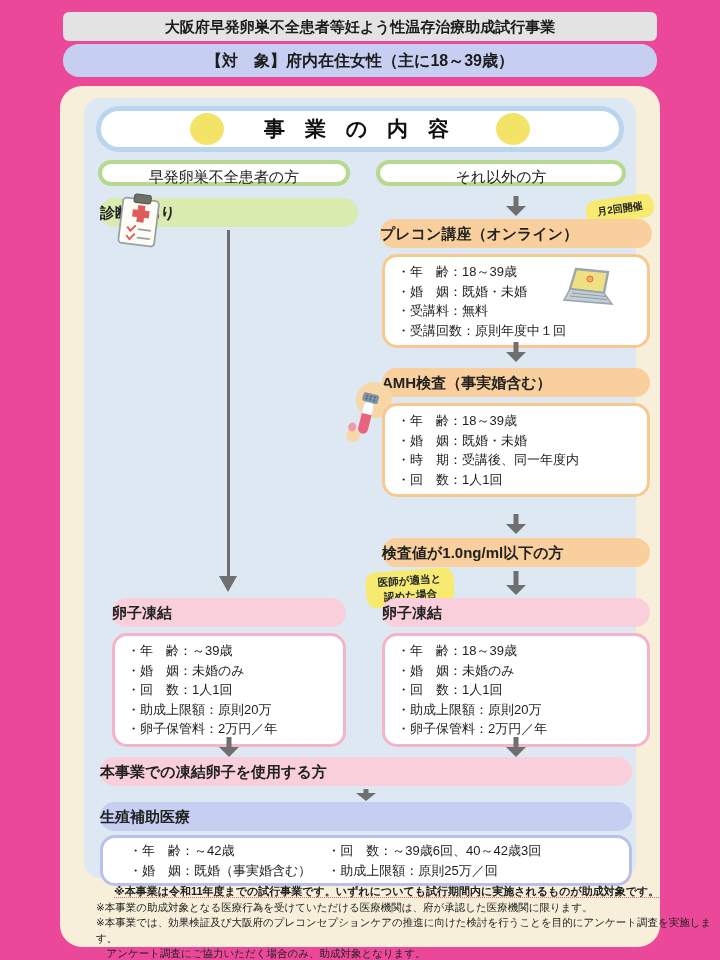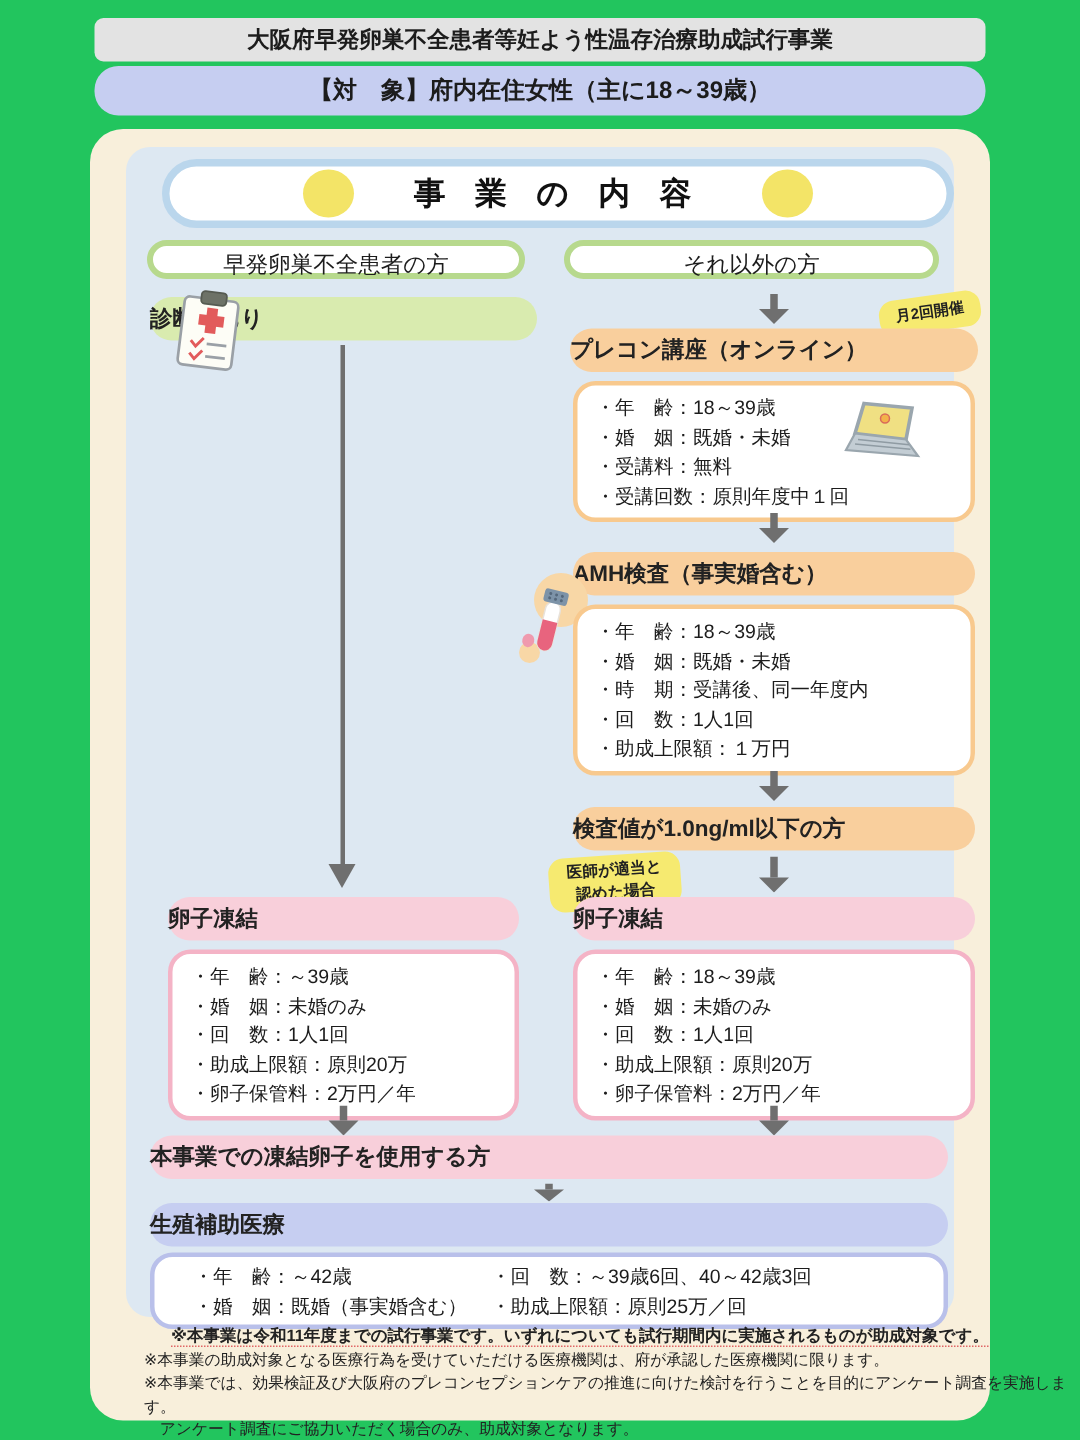--- a/index.html
+++ b/index.html
@@ -1,28 +1,28 @@
 <!DOCTYPE html>
 <html><head>
 <meta charset="utf-8">
 <style>
   html,body{margin:0;padding:0;background:#fff;}
-  .stage{position:relative;width:720px;height:960px;background:#22c55e;overflow:hidden;
+  .stage{position:relative;width:720px;height:960px;background:#ec4899;overflow:hidden;
          font-family:"Liberation Sans","DejaVu Sans",sans-serif;color:#1c1c1c;}
   .abs{position:absolute;box-sizing:border-box;}
   
   .title1{left:63px;top:12px;width:594px;height:29px;background:#e3e3e3;border-radius:6px;
           font-size:15px;font-weight:bold;text-align:center;line-height:29px;}
   .title2{left:63px;top:44px;width:594px;height:33px;background:#c6cef1;border-radius:16px;
           font-size:16px;font-weight:bold;text-align:center;line-height:33px;}
   
   .cream{left:60px;top:86px;width:600px;height:861px;background:#f8efdb;border-radius:22px;}
   .bluepanel{left:84px;top:98px;width:552px;height:780px;background:#dde8f2;border-radius:16px;}
   
-  .headerbar{left:108px;top:106px;width:528px;height:46px;background:#fff;border:5px solid #bad6ec;
+  .headerbar{left:96px;top:106px;width:528px;height:46px;background:#fff;border:5px solid #bad6ec;
              border-radius:28px;display:flex;align-items:center;justify-content:center;gap:40px;}
   .headerbar .ttl{font-size:21px;font-weight:bold;letter-spacing:7px;color:#111;}
   .dot{width:34px;height:32px;background:#f3e467;border-radius:50%;}
   
   .pill{height:26px;background:#fff;border:4px solid #b7d98d;border-radius:18px;
         font-size:15px;font-weight:normal;text-align:center;line-height:26px;}
   .bar{height:29px;border-radius:15px;font-size:15px;font-weight:bold;line-height:29px;color:#222;}
   .bar.green{background:#d9ebaf;}
   .bar.orange{background:#f9cf9d;}
   .bar.pink{background:#f8cfda;}
@@ -125,21 +125,20 @@
   </svg>
 
   <div class="abs bar orange" style="left:382px;top:368px;width:268px;">AMH検査（事実婚含む）</div>
   <div class="abs peach" style="left:356px;top:382px;width:36px;height:36px;"></div>
   <div class="abs peach" style="left:346px;top:428px;width:14px;height:14px;"></div>
   <div class="abs box orange-b" style="left:382px;top:403px;width:268px;">
     <div class="li">・年　齢：18～39歳</div>
     <div class="li">・婚　姻：既婚・未婚</div>
     <div class="li">・時　期：受講後、同一年度内</div>
     <div class="li">・回　数：1人1回</div>
-    <div class="li">・助成上限額：１万円</div>
   </div>
   <svg class="abs" style="left:350px;top:392px;transform:rotate(14deg);" width="32" height="50" viewBox="0 0 32 50">
     <ellipse cx="5" cy="38" rx="4" ry="4.5" fill="#ef9aae"></ellipse>
     <rect x="11" y="9" width="10" height="33" rx="5" fill="#ffffff" stroke="#e8e2da" stroke-width="1"></rect>
     <path d="M11 22 h10 v15 a5 5 0 0 1 -10 0 Z" fill="#e8647e"></path>
     <rect x="8" y="1" width="16" height="9" rx="2" fill="#7d93a8"></rect>
     <circle cx="12" cy="4" r="1" fill="#55687c"></circle>
       <circle cx="16" cy="4" r="1" fill="#55687c"></circle>
       <circle cx="20" cy="4" r="1" fill="#55687c"></circle>
     <circle cx="12" cy="7" r="1" fill="#55687c"></circle>

